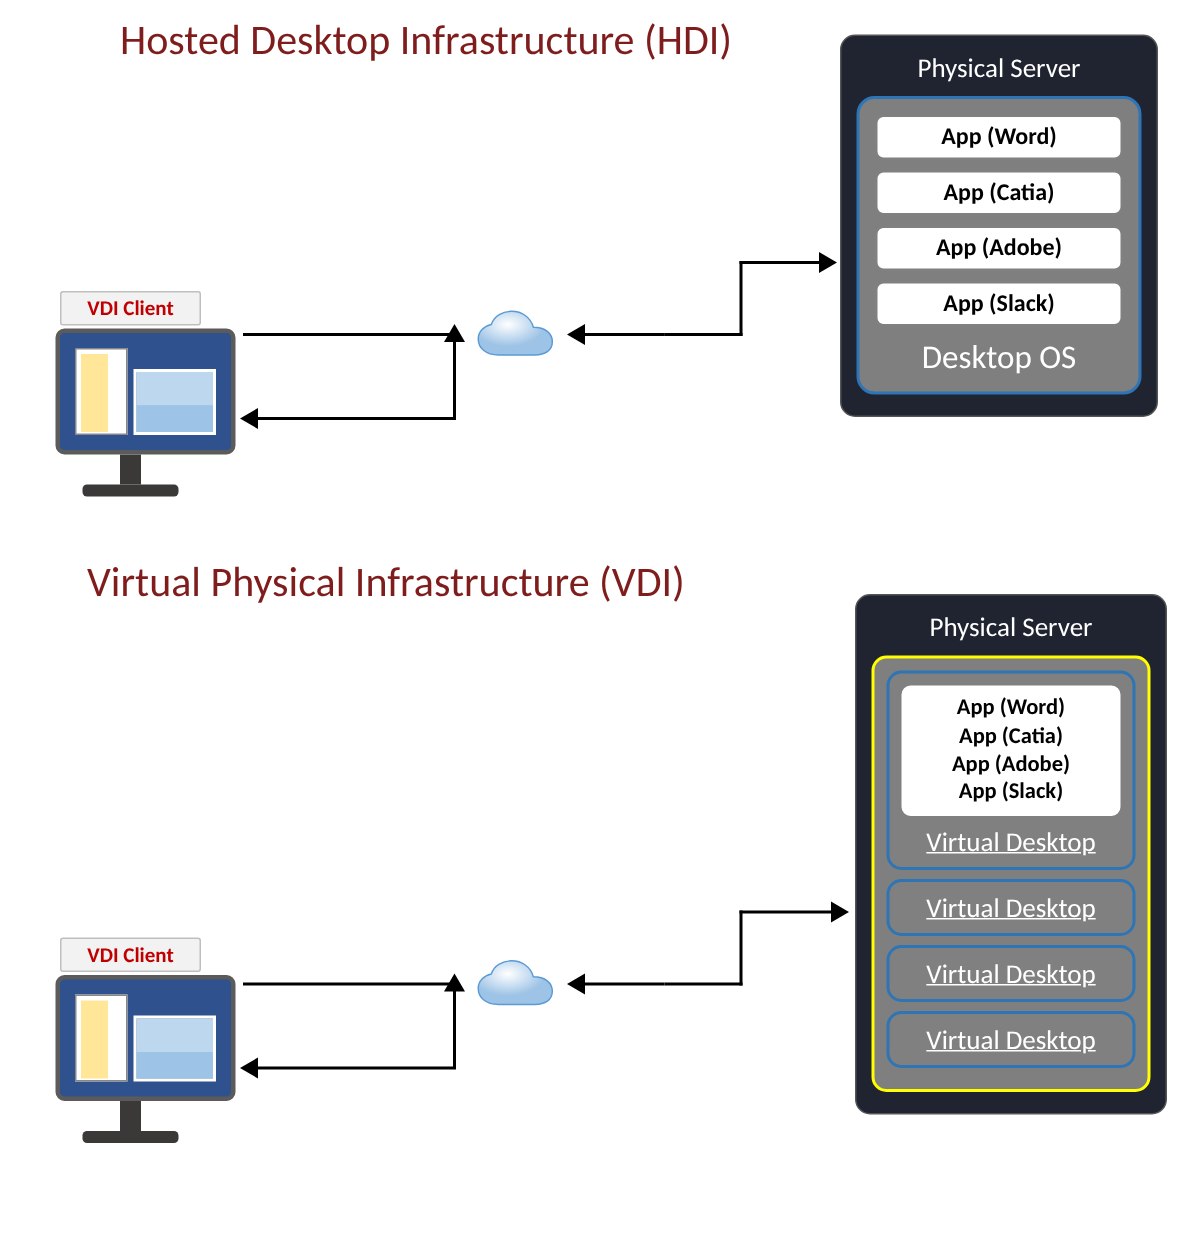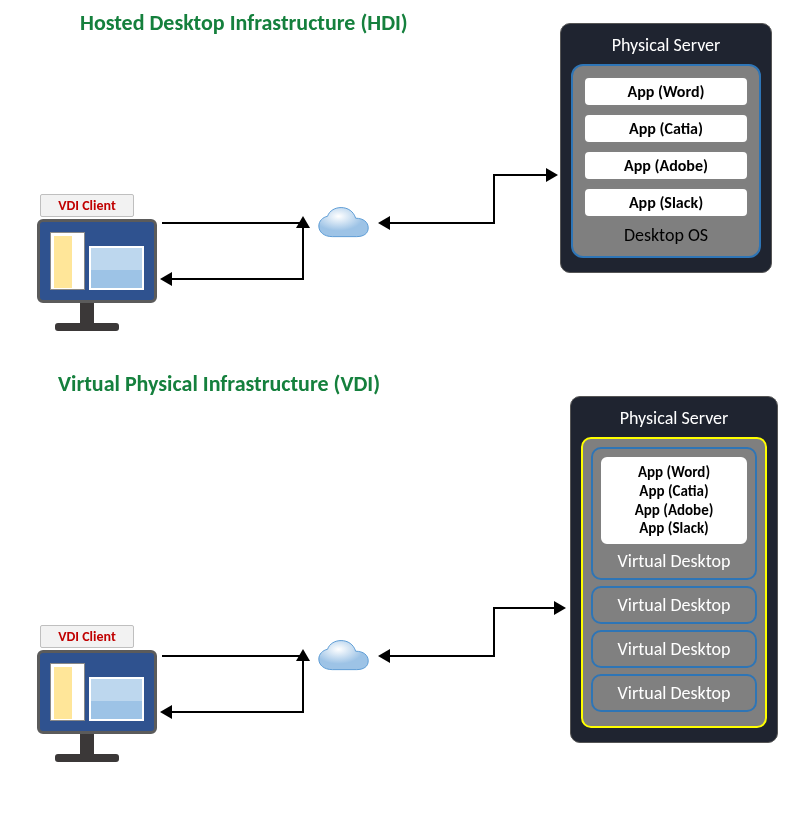--- a/index.html
+++ b/index.html
@@ -1,18 +1,18 @@
 <!DOCTYPE html>
 <html><head>
 <meta charset="utf-8">
 <style>
 * { margin:0; padding:0; box-sizing:border-box; }
 body { width:798px; height:838px; background:#fff; font-family:Calibri,Arial,sans-serif; position:relative; }
 
-.title { color:#15803d; font-size:22px; position:absolute;font-weight:bold; }
+.title { color:#7f1d1d; font-size:28px; position:absolute; }
 .title1 { left:80px; top:9px; }
 .title2 { left:58px; top:370px; }
 
 
 .arrow-h { position:absolute; height:2px; background:#000; }
 .arrow-v { position:absolute; width:2px; background:#000; }
 .arrow-head-r { position:absolute; width:0; height:0; border-top:7px solid transparent; border-bottom:7px solid transparent; border-left:12px solid #000; }
 .arrow-head-l { position:absolute; width:0; height:0; border-top:7px solid transparent; border-bottom:7px solid transparent; border-right:12px solid #000; }
 .arrow-head-u { position:absolute; width:0; height:0; border-left:7px solid transparent; border-right:7px solid transparent; border-bottom:12px solid #000; }
 
@@ -29,25 +29,25 @@
 .mon-panel2 { width:56px; height:44px; background:linear-gradient(#BDD7EE 55%, #9DC3E6 56%); border:2px solid #fff; }
 .mon-stand { width:14px; height:20px; background:#3B3838; margin:0 auto; }
 .mon-base { width:64px; height:8px; background:#3B3838; margin:0 auto; border-radius:3px; }
 
 
 .server { position:absolute; border:1px solid #555; border-radius:10px; background:#1F2430; padding:6px 10px 14px; text-align:center; }
 .server-title { color:#fff; font-size:18px; padding:4px 0 8px; }
 
 .os-box { background:#7F7F7F; border:2px solid #2E75B6; border-radius:12px; padding:10px; }
 .app-chip { background:#fff; border:2px solid #808080; border-radius:6px; font-weight:bold; font-size:16px; padding:4px 8px; margin-bottom:6px; }
-.os-label { color:#000000; font-size:18px; margin-top:4px; }
+.os-label { color:#ffffff; font-size:22px; margin-top:4px; }
 
 .hyp-box { background:#7F7F7F; border:2px solid yellow; border-radius:10px; padding:8px; }
 .vdesk { background:#808080; border:2px solid #2E75B6; border-radius:10px; padding:6px; margin-bottom:6px; }
-.vdesk-label { color:#fff; font-size:18px; }
+.vdesk-label { color:#fff; font-size:18px;text-decoration:underline; }
 .app-stack { background:#fff; border:2px solid #808080; border-radius:8px; padding:6px 10px; margin-bottom:4px; font-weight:bold; font-size:15px; line-height:1.25; }
 .hyp-label { color:#fff; font-size:18px; margin-top:2px; }
 
 
 .server1 { left:560px; top:23px; width:212px; }
 .server2 { left:570px; top:396px; width:208px; }
 .cloud1 { left:313px; top:205px; }
 .cloud2 { left:313px; top:638px; }
 .mon1 { left:37px; top:194px; }
 .mon2 { left:37px; top:625px; }

